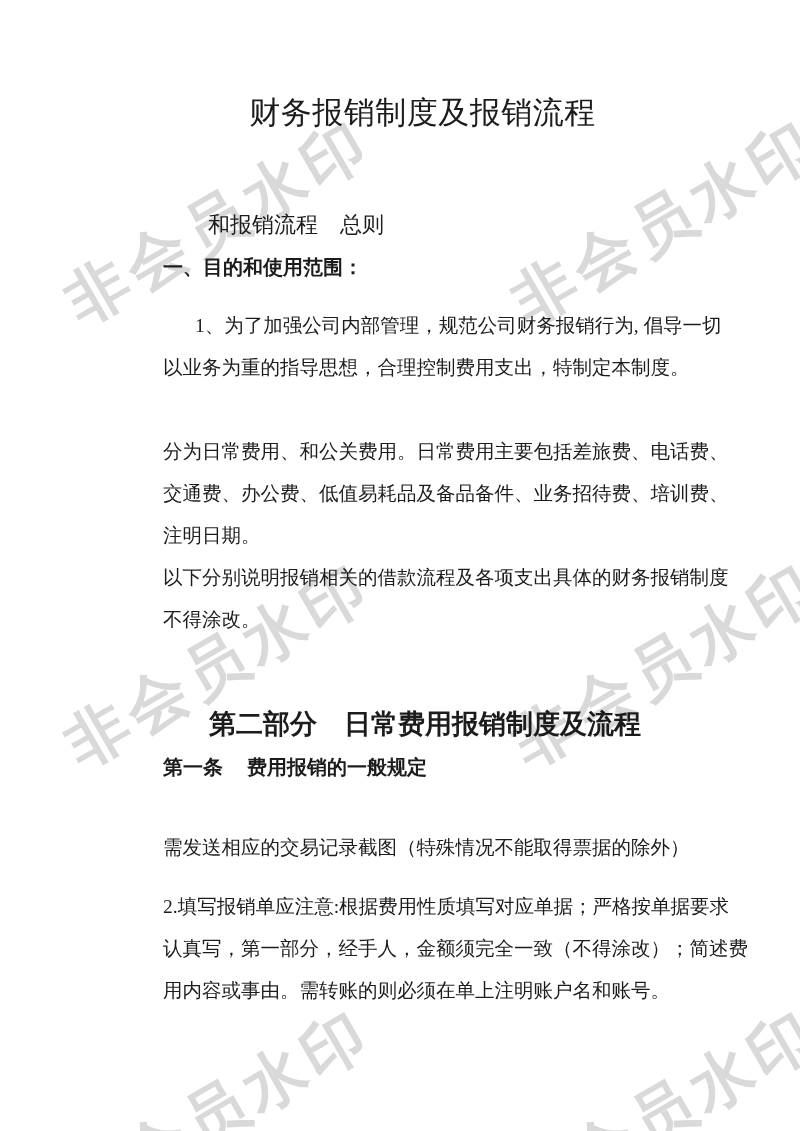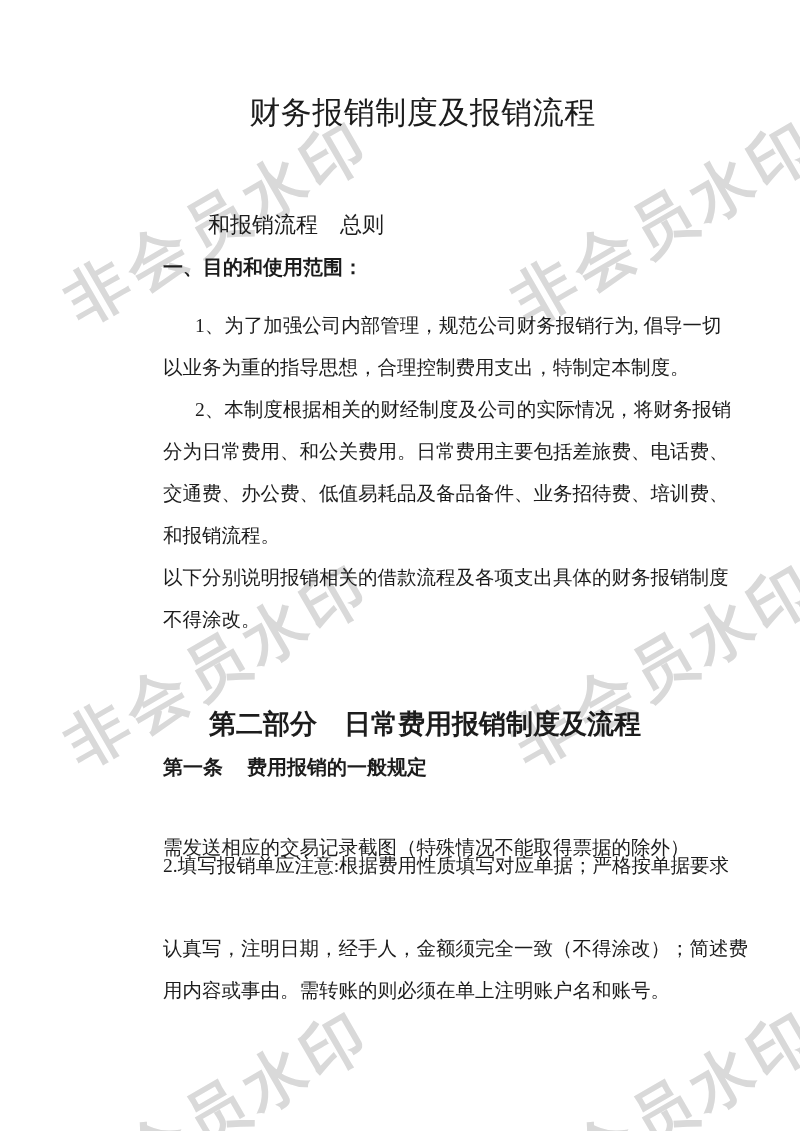--- a/index.html
+++ b/index.html
@@ -62,32 +62,31 @@
   <div class="content">
 
     <div class="doc-title">财务报销制度及报销流程</div>
 
     <div class="line part-heading" style="left:163px;top:211px">和报销流程　总则</div>
 
     <div class="line bold" style="left:118px;top:253px">一、目的和使用范围：</div>
 
     <div class="line" style="left:150px;top:312px">1、为了加强公司内部管理，规范公司财务报销行为, 倡导一切</div>
     <div class="line" style="left:118px;top:354px">以业务为重的指导思想，合理控制费用支出，特制定本制度。</div>
-    <div class="line" style="left:150px;top:396px">2、本制度根据相关的财经制度及公司的实际情况，将财务报销</div>
     <div class="line" style="left:118px;top:438px">分为日常费用、和公关费用。日常费用主要包括差旅费、电话费、</div>
     <div class="line" style="left:118px;top:480px">交通费、办公费、低值易耗品及备品备件、业务招待费、培训费、</div>
-    <div class="line" style="left:118px;top:522px">和报销流程。</div>
+    <div class="line" style="left:118px;top:522px">注明日期。</div>
     <div class="line" style="left:118px;top:564px">以下分别说明报销相关的借款流程及各项支出具体的财务报销制度</div>
     <div class="line" style="left:118px;top:606px">不得涂改。</div>
 
     <div class="line part-heading-bold" style="left:164px;top:710px">第二部分　日常费用报销制度及流程</div>
 
     <div class="line" style="left:118px;top:753px">
       <span class="clause-no">第一条</span><span class="clause-title">费用报销的一般规定</span>
     </div>
 
     <div class="line" style="left:118px;top:834px">需发送相应的交易记录截图（特殊情况不能取得票据的除外）</div>
-    <div class="line" style="left:118px;top:852px">2.填写报销单应注意:根据费用性质填写对应单据；严格按单据要求</div>
-    <div class="line" style="left:118px;top:935px">认真写，注明日期，经手人，金额须完全一致（不得涂改）；简述费</div>
+    <div class="line" style="left:118px;top:893px">2.填写报销单应注意:根据费用性质填写对应单据；严格按单据要求</div>
+    <div class="line" style="left:118px;top:935px">认真写，第一部分，经手人，金额须完全一致（不得涂改）；简述费</div>
     <div class="line" style="left:118px;top:977px">用内容或事由。需转账的则必须在单上注明账户名和账号。</div>
 
   </div>
 </div>
 
 </body></html>

